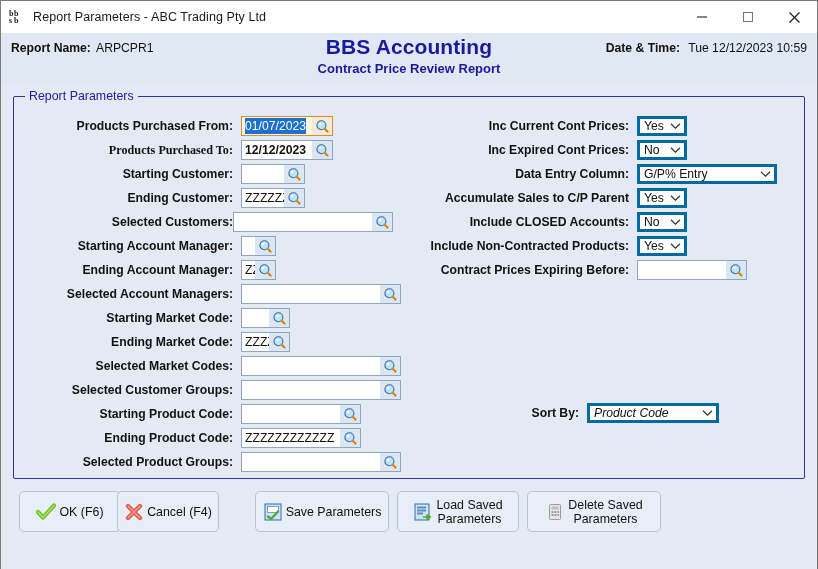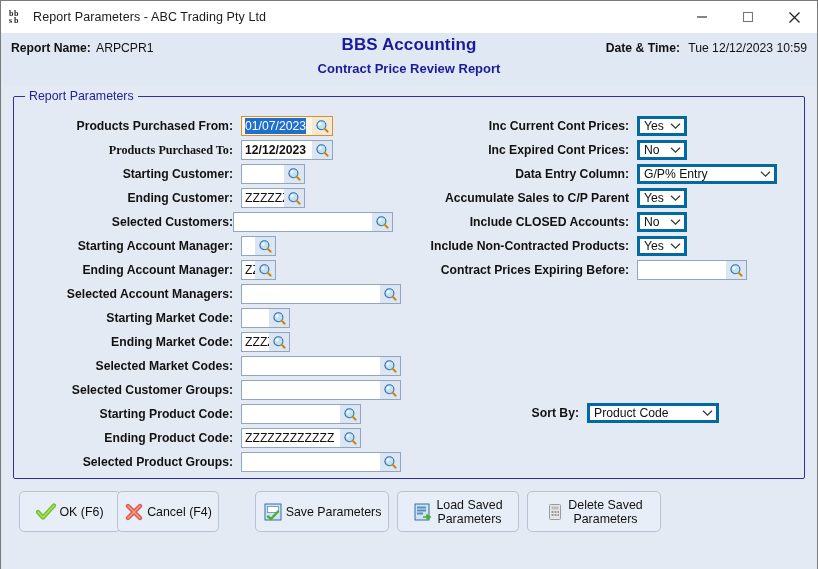--- a/index.html
+++ b/index.html
@@ -17,21 +17,21 @@
   .tb-icon svg{display:block;}
   .tb-title{font-size:12.5px;color:#1b1b1b;letter-spacing:0.1px;white-space:nowrap;}
   .tb-btns{margin-left:auto;display:flex;height:32px;}
   .tb-btn{width:46px;height:32px;display:flex;align-items:center;justify-content:center;}
   .tb-btn svg{display:block;}
 
   
   .header{position:absolute;left:0;top:32px;width:816px;height:52px;background:#e0e8f3;}
   .rep-name-lbl{position:absolute;left:10px;top:40px;font-size:12.2px;font-weight:bold;color:#111;}
   .rep-name-val{position:absolute;left:95px;top:40px;font-size:12.2px;color:#111;}
-  .bigtitle{position:absolute;left:0;right:0;top:34px;text-align:center;font-size:17px;font-weight:bold;color:#1a1a9c;letter-spacing:0.1px;}
+  .bigtitle{position:absolute;left:0;right:0;top:34px;text-align:center;font-size:21px;font-weight:bold;color:#1a1a9c;letter-spacing:0.1px;}
   .bigsub{position:absolute;left:0;right:0;top:60px;text-align:center;font-size:13px;font-weight:bold;color:#1a1a9c;}
   .dt-lbl{position:absolute;right:137px;top:40px;font-size:12.2px;font-weight:bold;color:#111;white-space:nowrap;}
   .dt-val{position:absolute;right:10px;top:40px;font-size:12.2px;color:#111;white-space:nowrap;}
 
   
   .groupbox{position:absolute;left:12px;top:95px;width:792px;height:383px;border:1px solid #2f2fa8;border-radius:2px;box-sizing:border-box;background:transparent;}
   .gb-legend{position:absolute;left:24px;top:88px;background:#e4eaf4;padding:0 4px;font-size:12.4px;color:#2020a0;}
 
   
   .fieldrow{position:absolute;height:22px;display:flex;align-items:center;}
@@ -398,21 +398,21 @@
               <path d="M9.6 9.6 L12.6 12.6" stroke="#d8a43a" stroke-width="2.4" stroke-linecap="round"></path>
               <path d="M9.6 9.6 L12.6 12.6" stroke="#8a5f12" stroke-width="0.7" stroke-linecap="round"></path>
             </svg>
           </div>
         </div>
       </div>
     </div>
 
   <div class="fieldrow" style="left:430px;top:401px;width:330px;">
     <div class="lbl" style="width:148px;padding-right:8px;">Sort By:</div>
-    <div class="combo" style="width:132px;">
+    <div class="combo" style="width:132px;font-style:italic;">
       <div class="cb-text">Product Code</div>
       <div class="cb-arrow">
         <svg width="11" height="8" viewBox="0 0 11 8">
             <path d="M1 1.8 L5.5 6.2 L10 1.8" fill="none" stroke="#333" stroke-width="1.2"></path>
           </svg>
       </div>
     </div>
   </div>
 
   <div id="btnbar">

